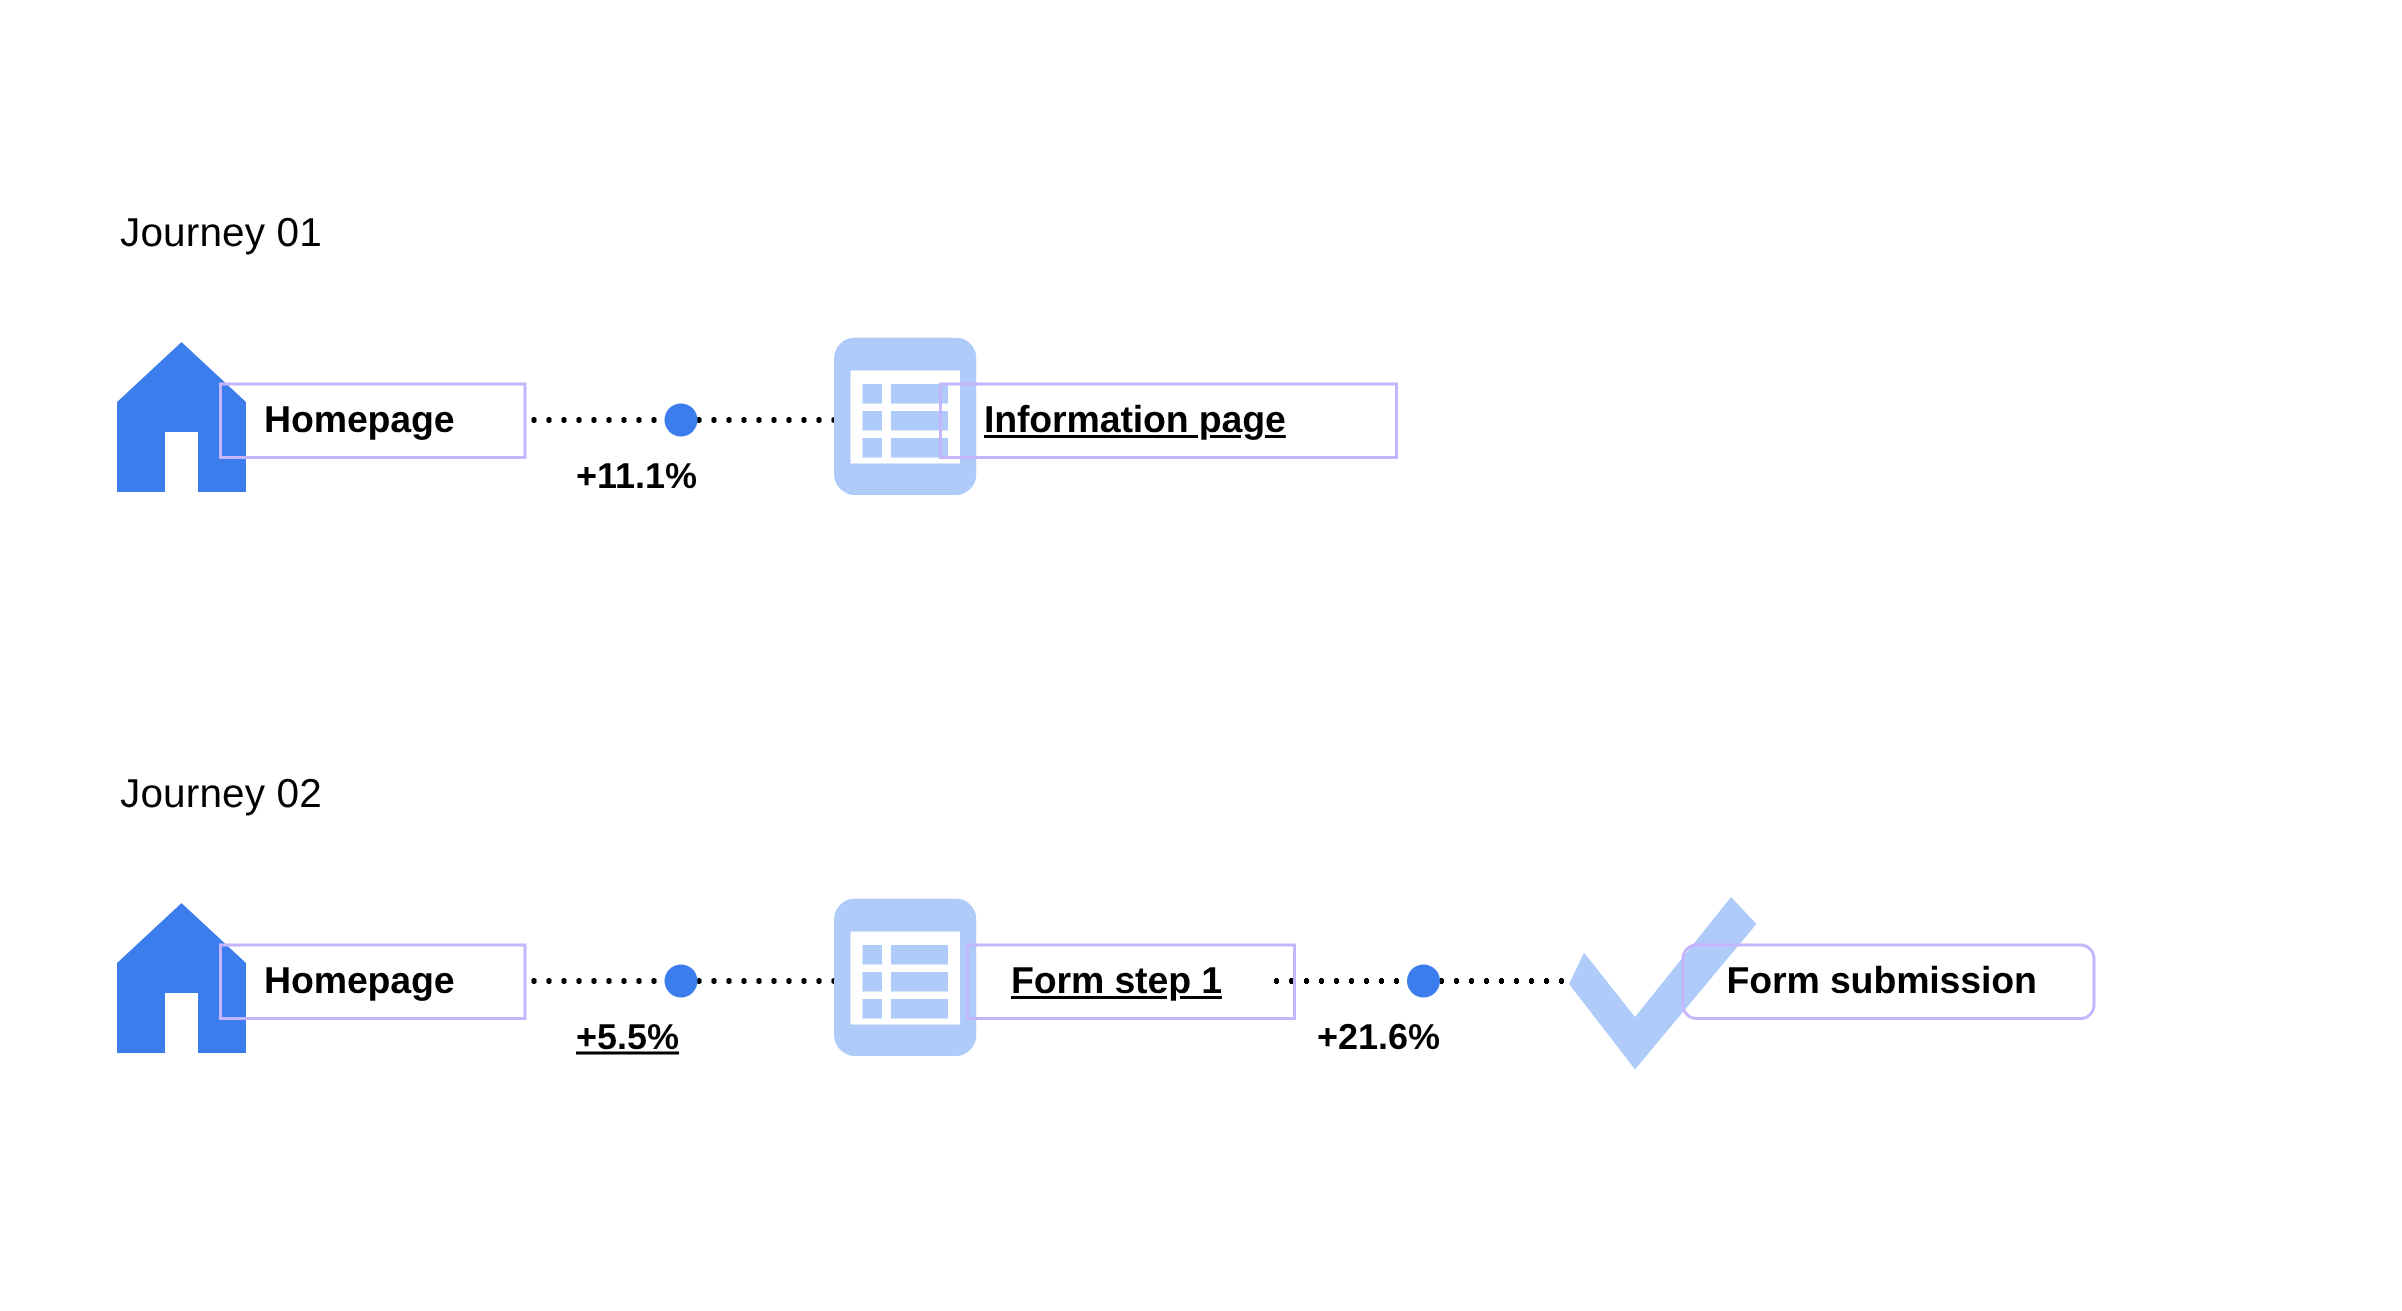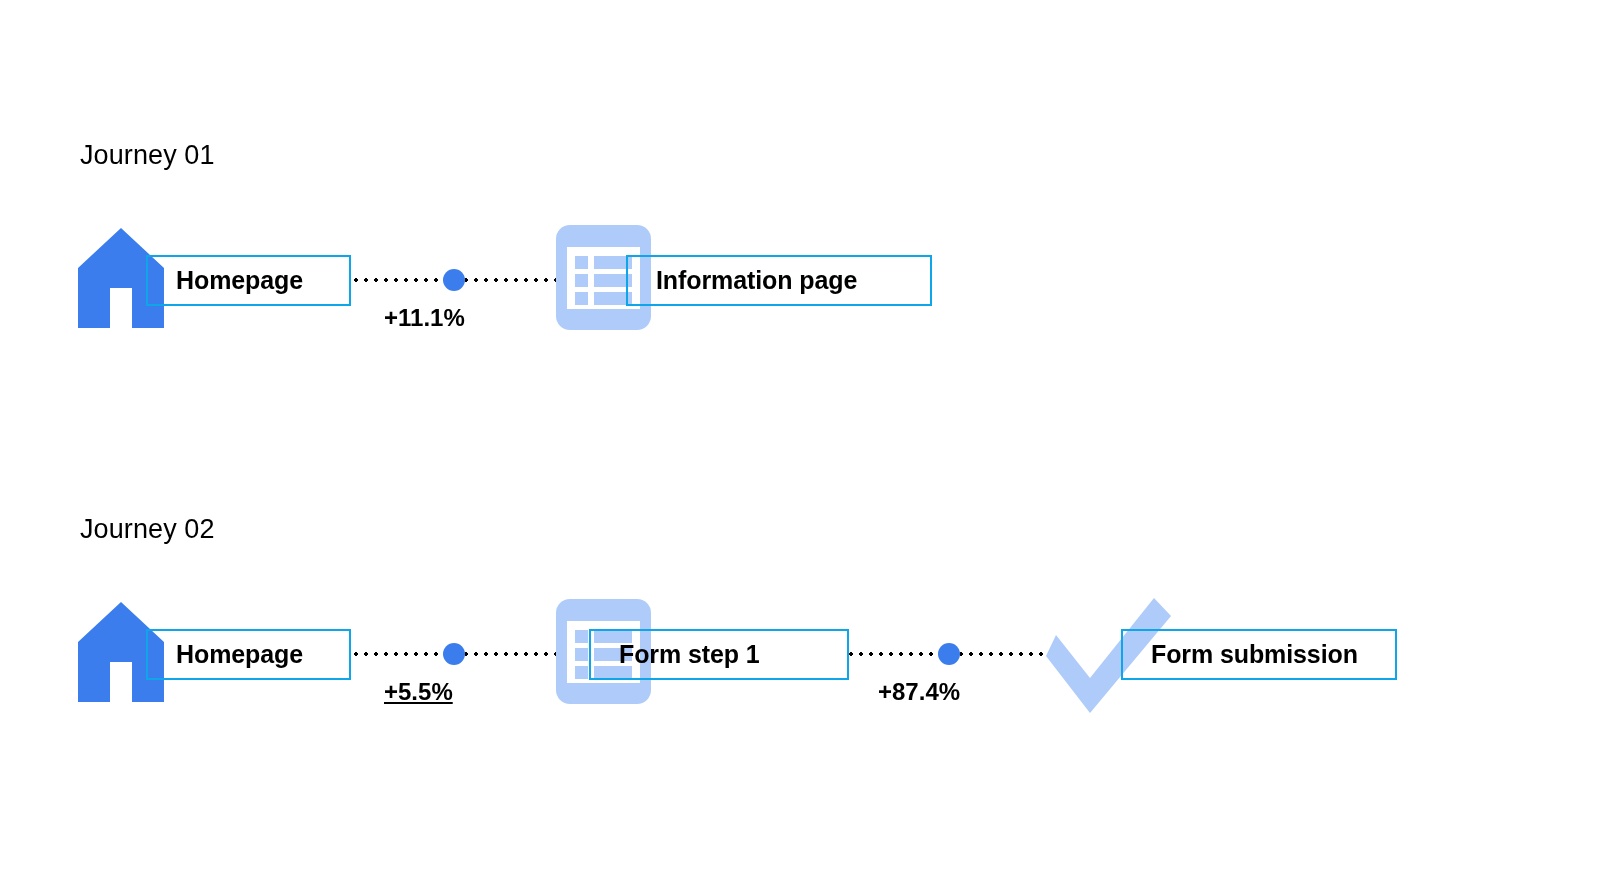--- a/index.html
+++ b/index.html
@@ -47,21 +47,21 @@
     left: 0;
     top: 218px;
     width: 1601px;
     height: 130px;
   }
 
   
   .node-box {
     position: absolute;
     box-sizing: border-box;
-    border: 2px solid #0ea5e9;
+    border: 2px solid #c4b5fd;
     background: transparent;
     height: 51px;
     display: flex;
     align-items: center;
     z-index: 4;
   }
   .node-label {
     font-size: 25px;
     font-weight: bold;
     color: #000000;
@@ -135,21 +135,21 @@
           <rect x="11" y="22" width="73" height="62" fill="#ffffff"></rect>
           <rect x="19" y="31" width="13" height="13" fill="#aecbfa"></rect>
           <rect x="38" y="31" width="38" height="13" fill="#aecbfa"></rect>
           <rect x="19" y="49" width="13" height="13" fill="#aecbfa"></rect>
           <rect x="38" y="49" width="38" height="13" fill="#aecbfa"></rect>
           <rect x="19" y="67" width="13" height="13" fill="#aecbfa"></rect>
           <rect x="38" y="67" width="38" height="13" fill="#aecbfa"></rect>
         </svg>
       </div>
 
-      <div class="node-box" style="left:626px; top:37px; width:306px;">
+      <div class="node-box" style="left:626px; top:37px; width:306px;text-decoration:underline;">
         <span class="node-label">Information page</span>
       </div>
 
     </div>
   </div>
 
   <div class="journey" id="journey-02">
 
     <div class="journey-title">Journey 02</div>
 
@@ -175,34 +175,34 @@
           <rect x="11" y="22" width="73" height="62" fill="#ffffff"></rect>
           <rect x="19" y="31" width="13" height="13" fill="#aecbfa"></rect>
           <rect x="38" y="31" width="38" height="13" fill="#aecbfa"></rect>
           <rect x="19" y="49" width="13" height="13" fill="#aecbfa"></rect>
           <rect x="38" y="49" width="38" height="13" fill="#aecbfa"></rect>
           <rect x="19" y="67" width="13" height="13" fill="#aecbfa"></rect>
           <rect x="38" y="67" width="38" height="13" fill="#aecbfa"></rect>
         </svg>
       </div>
 
-      <div class="node-box" style="left:589px; top:37px; width:260px;">
+      <div class="node-box" style="left:644px; top:37px; width:220px;text-decoration:underline;">
         <span class="node-label">Form step 1</span>
       </div>
 
       <div class="connector" style="left:846px; top:60px; width:215px;"></div>
       <div class="connector-dot" style="left:938px; top:51px;"></div>
-      <div class="connector-label" style="left:878px; top:86px; width:140px;">+87.4%</div>
+      <div class="connector-label" style="left:878px; top:86px; width:140px;">+21.6%</div>
 
       <div class="icon-wrap" style="left:1046px; top:-4px;">
         <svg width="125" height="125" viewBox="0 0 125 125" aria-hidden="true">
           <path d="M10 47 L44 90 L108 10 L125 28 L44 125 L0 68 Z" fill="#aecbfa"></path>
         </svg>
       </div>
 
-      <div class="node-box" style="left:1121px; top:37px; width:276px;">
+      <div class="node-box" style="left:1121px; top:37px; width:276px;border-radius:10px;">
         <span class="node-label">Form submission</span>
       </div>
 
     </div>
   </div>
 
 </div>
 
 </body></html>

